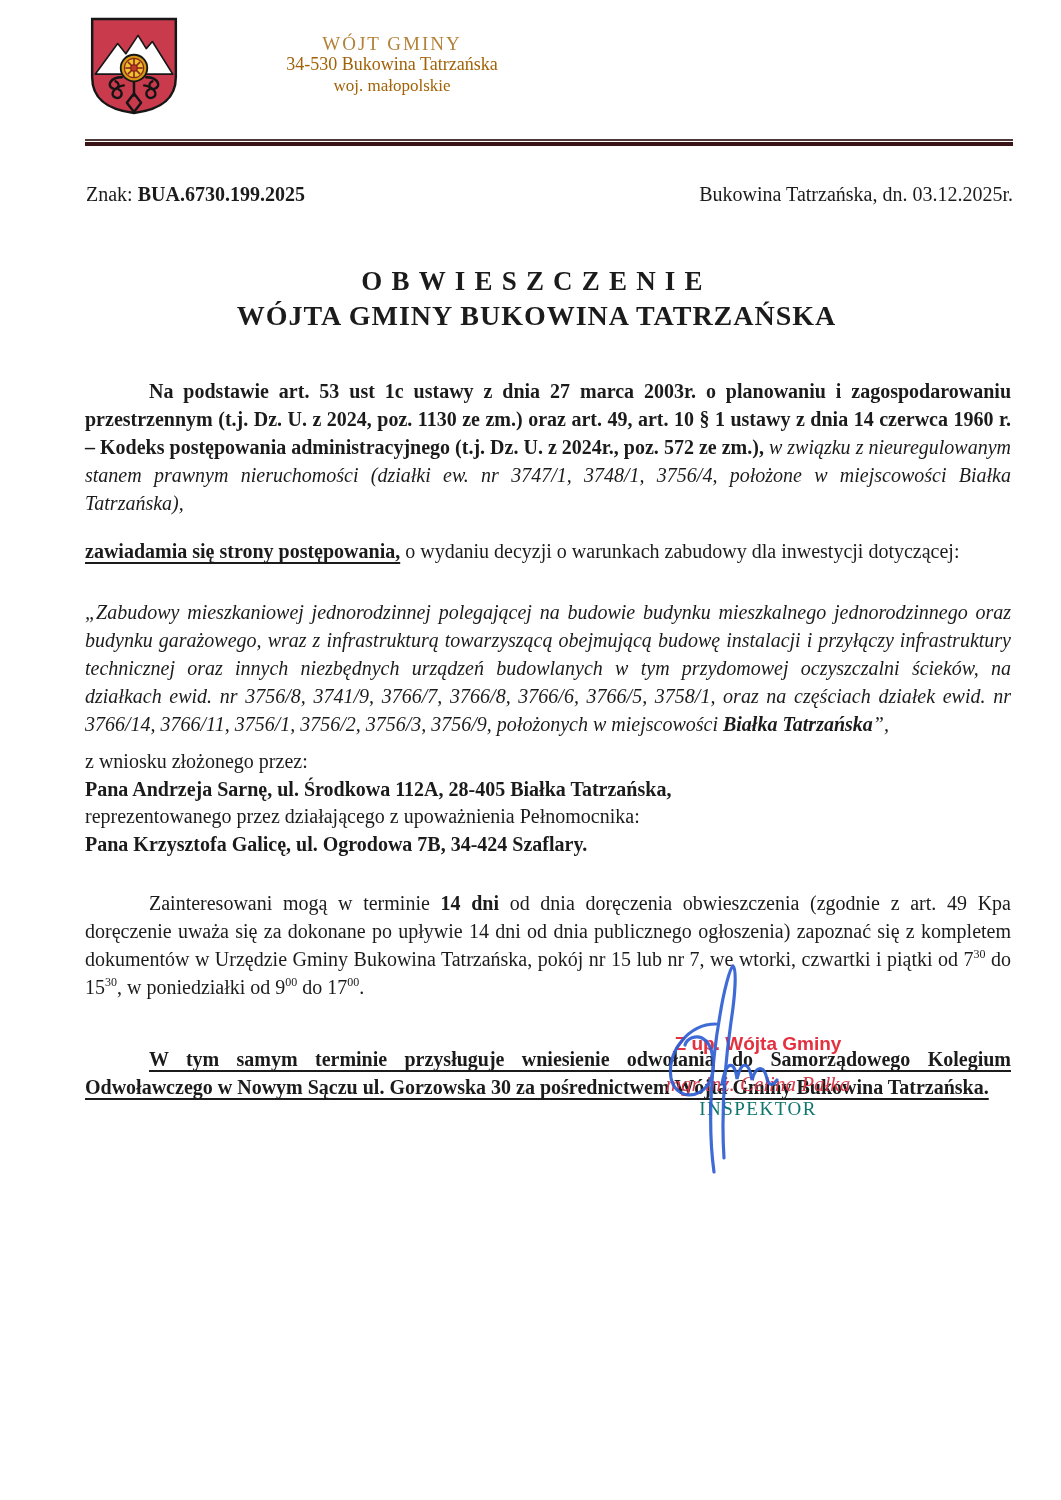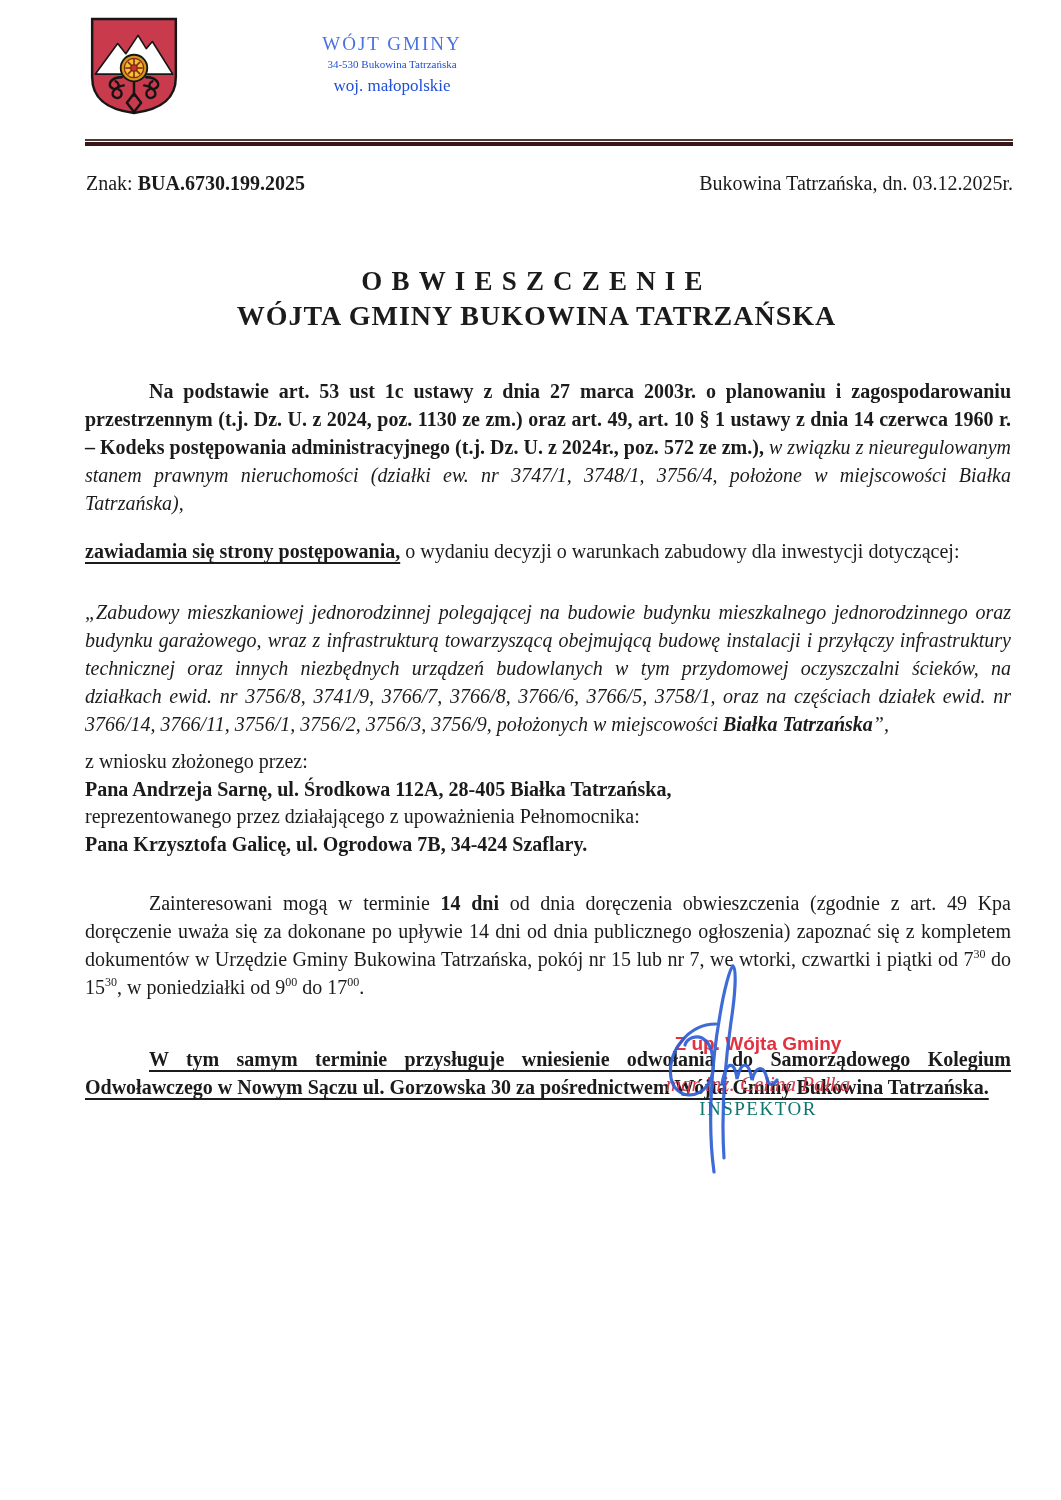--- a/index.html
+++ b/index.html
@@ -9,32 +9,32 @@
     background:#ffffff;
     font-family:"Liberation Serif", "DejaVu Serif", serif;
     color:#1b1b1b;
     overflow:hidden;
   }
 
   
   .emblem { position:absolute; left:88px; top:16px; width:92px; height:100px; }
   .stamp {
     position:absolute; left:252px; top:33px; width:280px;
-    text-align:center; color:#1d4ed8; line-height:21px;
+    text-align:center; color:#a16207; line-height:21px;
   }
   .stamp-l1 { font-size:19px; letter-spacing:2px; opacity:.8; }
-  .stamp-l2 { font-size:11px; }
+  .stamp-l2 { font-size:18px; }
   .stamp-l3 { font-size:17px; }
 
   .rule { position:absolute; left:85px; right:48px; top:139px; }
   .rule-thin  { height:2px; background:#4d3a38; }
   .rule-thick { height:4px; background:#3a1416; margin-top:1px; }
 
   .meta-row {
-    position:absolute; left:86px; right:48px; top:172px;
+    position:absolute; left:86px; right:48px; top:183px;
     display:flex; justify-content:space-between; font-size:20px;
   }
   .meta-znak b { font-weight:bold; }
 
   
   .title { position:absolute; left:0; right:16px; top:266px; text-align:center;margin-left:28px; }
   .title1 { font-size:27px; font-weight:bold; letter-spacing:.34em; }
   .title2 { font-size:28px; font-weight:bold; letter-spacing:1px; margin-top:3px; }
 
   

